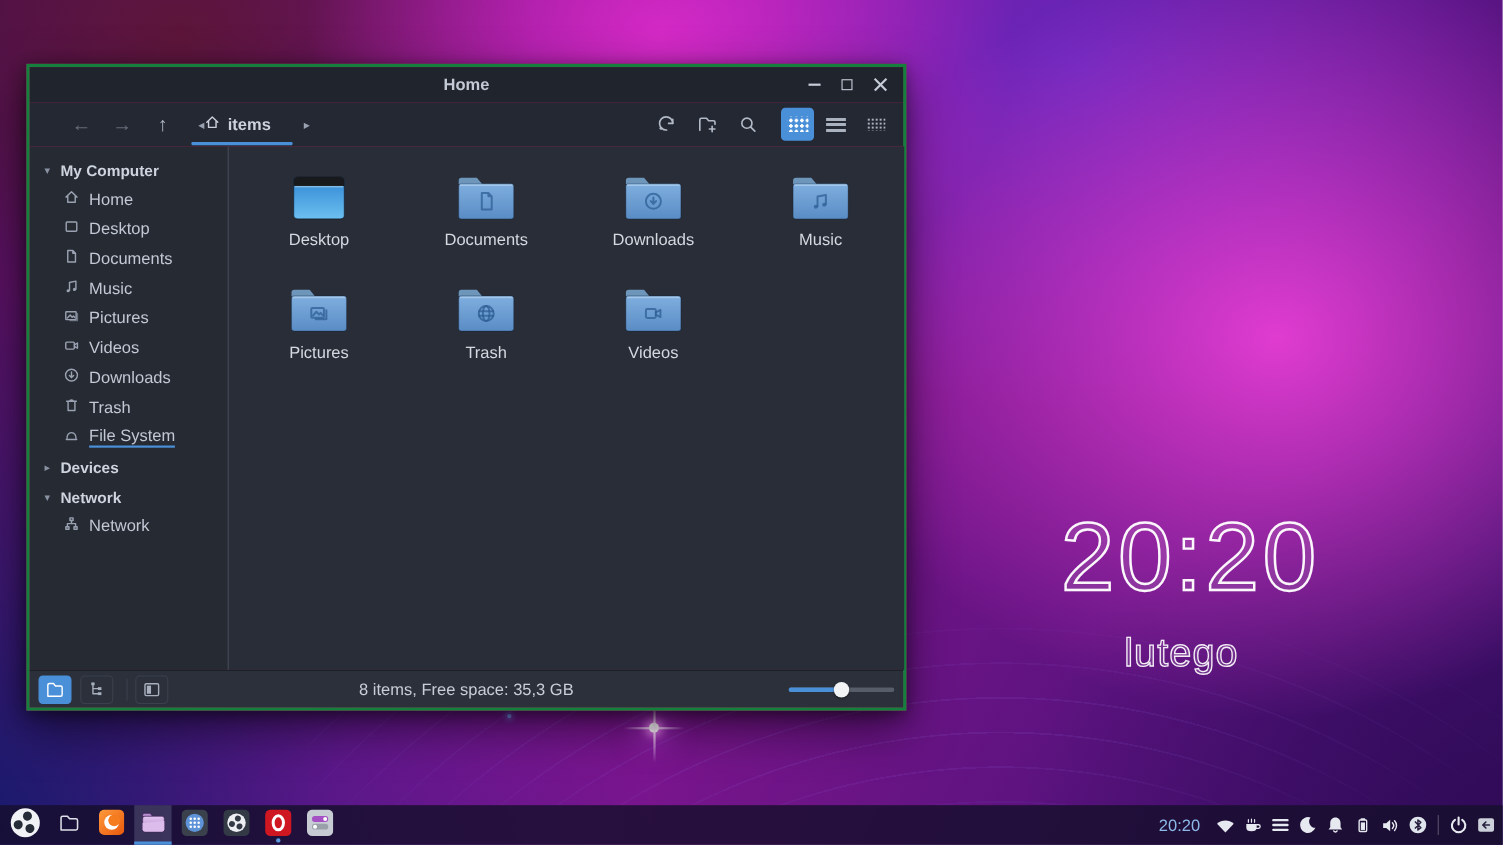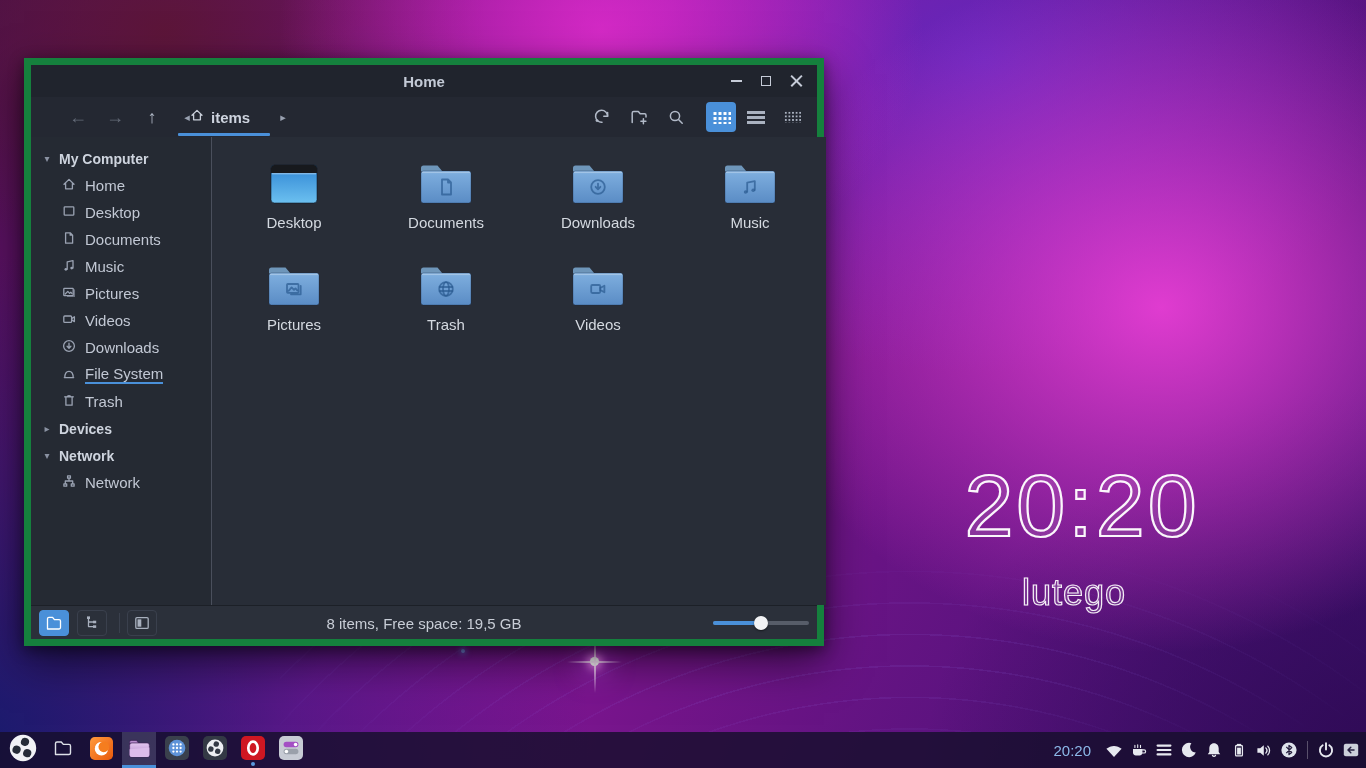--- a/index.html
+++ b/index.html
@@ -35,21 +35,21 @@
 
   
   .desktop-clock{ position:absolute; left:952px; top:462px; width:260px; text-align:center; pointer-events:none; }
   .clock-big{ font-size:88px; letter-spacing:3px; color:rgba(255,255,255,.10);
     -webkit-text-stroke:2.2px rgba(255,255,255,.96); line-height:1; }
   .clock-date{ margin-top:22px; font-size:36px; letter-spacing:1px; text-align:center; padding-right:16px;
     color:rgba(255,255,255,.12); -webkit-text-stroke:1.2px rgba(255,255,255,.92); }
 
   
   .window{ position:absolute; left:24px; top:58px; width:800px; height:588px;
-    background:#be185d; border:7px solid #15803d; display:flex; flex-direction:column;
+    background:#be185d; border:3px solid #15803d; display:flex; flex-direction:column;
     box-shadow:0 16px 42px rgba(0,0,0,.55), 0 4px 14px rgba(0,0,0,.45); }
   .titlebar{ height:32px; background:#20242d; display:flex; align-items:center; justify-content:center; position:relative; flex:none; }
   .titlebar .title{ color:#c3cad6; font-size:15px; font-weight:bold; }
   .win-controls{ position:absolute; right:6px; top:0; height:32px; display:flex; align-items:center; }
   .wc{ width:30px; height:26px; display:flex; align-items:center; justify-content:center; cursor:default; }
   .ic-min{ width:11px; height:2px; background:#c6ccd8; }
   .ic-max{ width:10px; height:10px; border:1.6px solid #c6ccd8; }
   .ic-close{ position:relative; width:13px; height:13px; }
   .ic-close::before,.ic-close::after{ content:""; position:absolute; left:-1px; top:5.5px; width:15px; height:1.8px; background:#c6ccd8; }
   .ic-close::before{ transform:rotate(45deg);} .ic-close::after{ transform:rotate(-45deg);}
@@ -236,32 +236,32 @@
             </svg></span>
           <span class="txt">Videos</span>
         </div>
         <div class="sb-item">
           <span><svg width="16" height="16" viewBox="0 0 16 16">
               <circle cx="8" cy="8" r="5.4" stroke="#9aa2b2" stroke-width="1.3" fill="none" stroke-linecap="round" stroke-linejoin="round"></circle>
               <path d="M8 5.2 V10 M6.1 8.3 8 10.3 9.9 8.3" stroke="#9aa2b2" stroke-width="1.3" fill="none" stroke-linecap="round" stroke-linejoin="round"></path>
             </svg></span>
           <span class="txt">Downloads</span>
         </div>
-        <div class="sb-item focused">
-          <span><svg width="16" height="16" viewBox="0 0 16 16">
-              <path d="M3.3 12.6 H12.7 M3.8 12.6 C3.8 8.2 5 6.3 8 6.3 C11 6.3 12.2 8.2 12.2 12.6" stroke="#9aa2b2" stroke-width="1.3" fill="none" stroke-linecap="round" stroke-linejoin="round"></path>
-            </svg></span>
-          <span class="txt">File System</span>
-        </div>
         <div class="sb-item">
           <span><svg width="16" height="16" viewBox="0 0 16 16">
               <path d="M3.6 4.8 H12.4 M6.4 4.6 C6.4 3.3 9.6 3.3 9.6 4.6" stroke="#9aa2b2" stroke-width="1.3" fill="none" stroke-linecap="round" stroke-linejoin="round"></path>
               <path d="M4.9 5 V13.2 H11.1 V5" stroke="#9aa2b2" stroke-width="1.3" fill="none" stroke-linecap="round" stroke-linejoin="round"></path>
             </svg></span>
           <span class="txt">Trash</span>
+        </div>
+        <div class="sb-item focused">
+          <span><svg width="16" height="16" viewBox="0 0 16 16">
+              <path d="M3.3 12.6 H12.7 M3.8 12.6 C3.8 8.2 5 6.3 8 6.3 C11 6.3 12.2 8.2 12.2 12.6" stroke="#9aa2b2" stroke-width="1.3" fill="none" stroke-linecap="round" stroke-linejoin="round"></path>
+            </svg></span>
+          <span class="txt">File System</span>
         </div>
         <div class="sb-header">
           <span class="arr">▸</span>
           <span class="txt">Devices</span>
         </div>
         <div class="sb-header">
           <span class="arr">▾</span>
           <span class="txt">Network</span>
         </div>
         <div class="sb-item">
@@ -432,21 +432,21 @@
           <rect x="11" y="12.3" width="3.2" height="2.6" fill="#a8b0be"></rect>
         </svg>
       </span>
     <span class="sb-div"></span>
     <span class="sb-btn" style="left:96px" id="sbtn-panel">
         <svg width="20" height="20" viewBox="0 0 20 20">
           <rect x="3.8" y="4.6" width="12.4" height="10.8" rx="1.2" stroke="#a8b0be" stroke-width="1.3" fill="none" stroke-linecap="round" stroke-linejoin="round"></rect>
           <rect x="5.5" y="6.3" width="3.8" height="7.4" fill="#a8b0be"></rect>
         </svg>
       </span>
-    <div class="status-text">8 items, Free space: 19,5 GB</div>
+    <div class="status-text">8 items, Free space: 35,3 GB</div>
     <div class="zoom-slider">
       <div class="zoom-fill" id="zoom-fill" style="width: 50%;"></div>
       <div class="zoom-handle" id="zoom-handle" style="left: calc(50% - 7px);"></div>
     </div>
   </div>
 </div>
 
 <div class="taskbar">
   <div class="task-left" id="task-left">
       <div class="task-cell wide">

